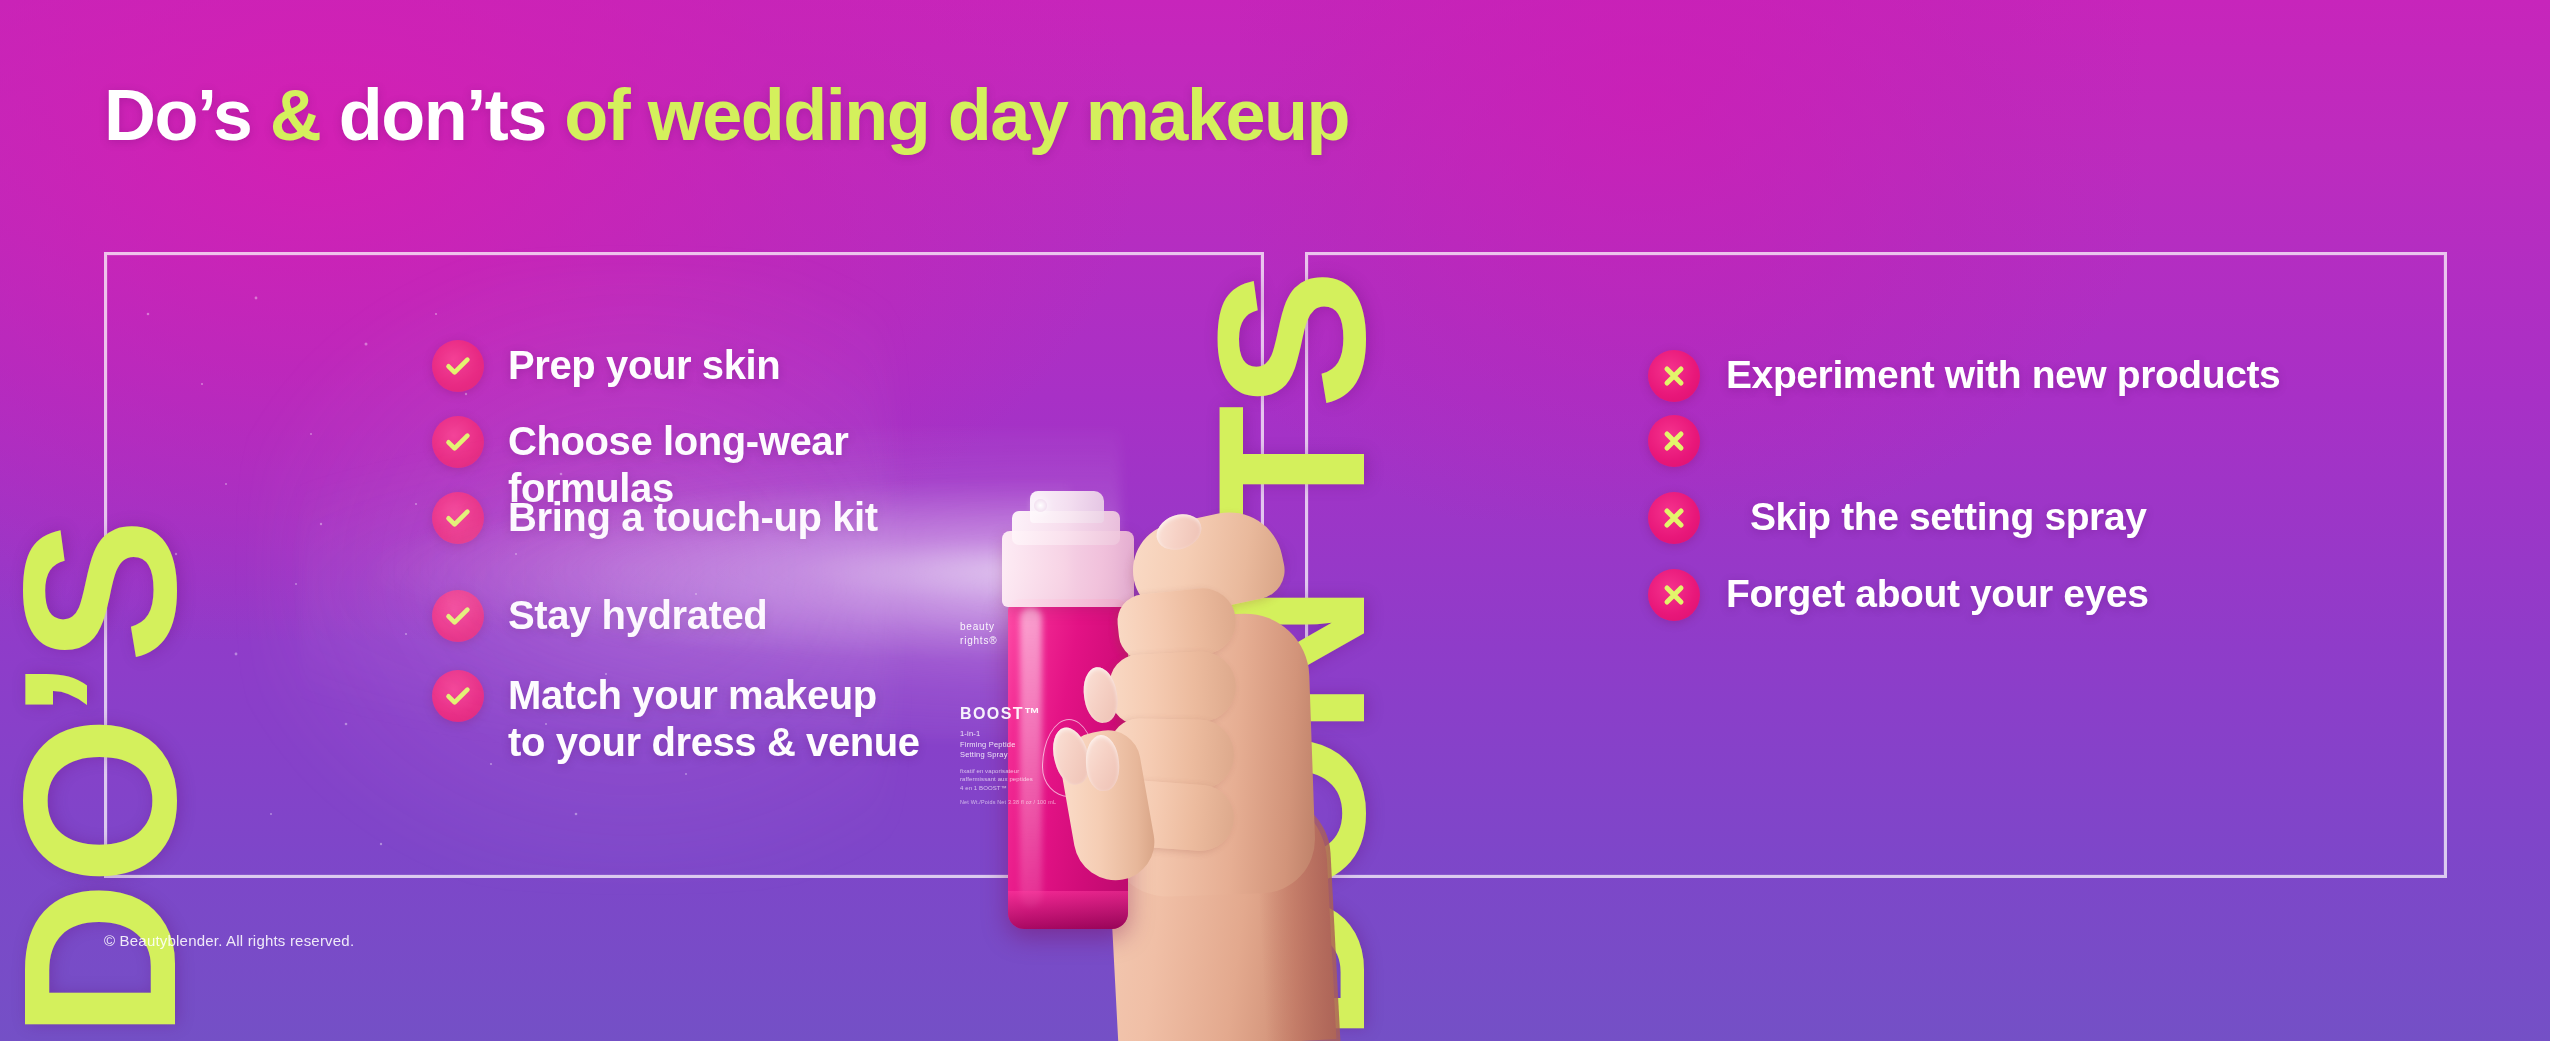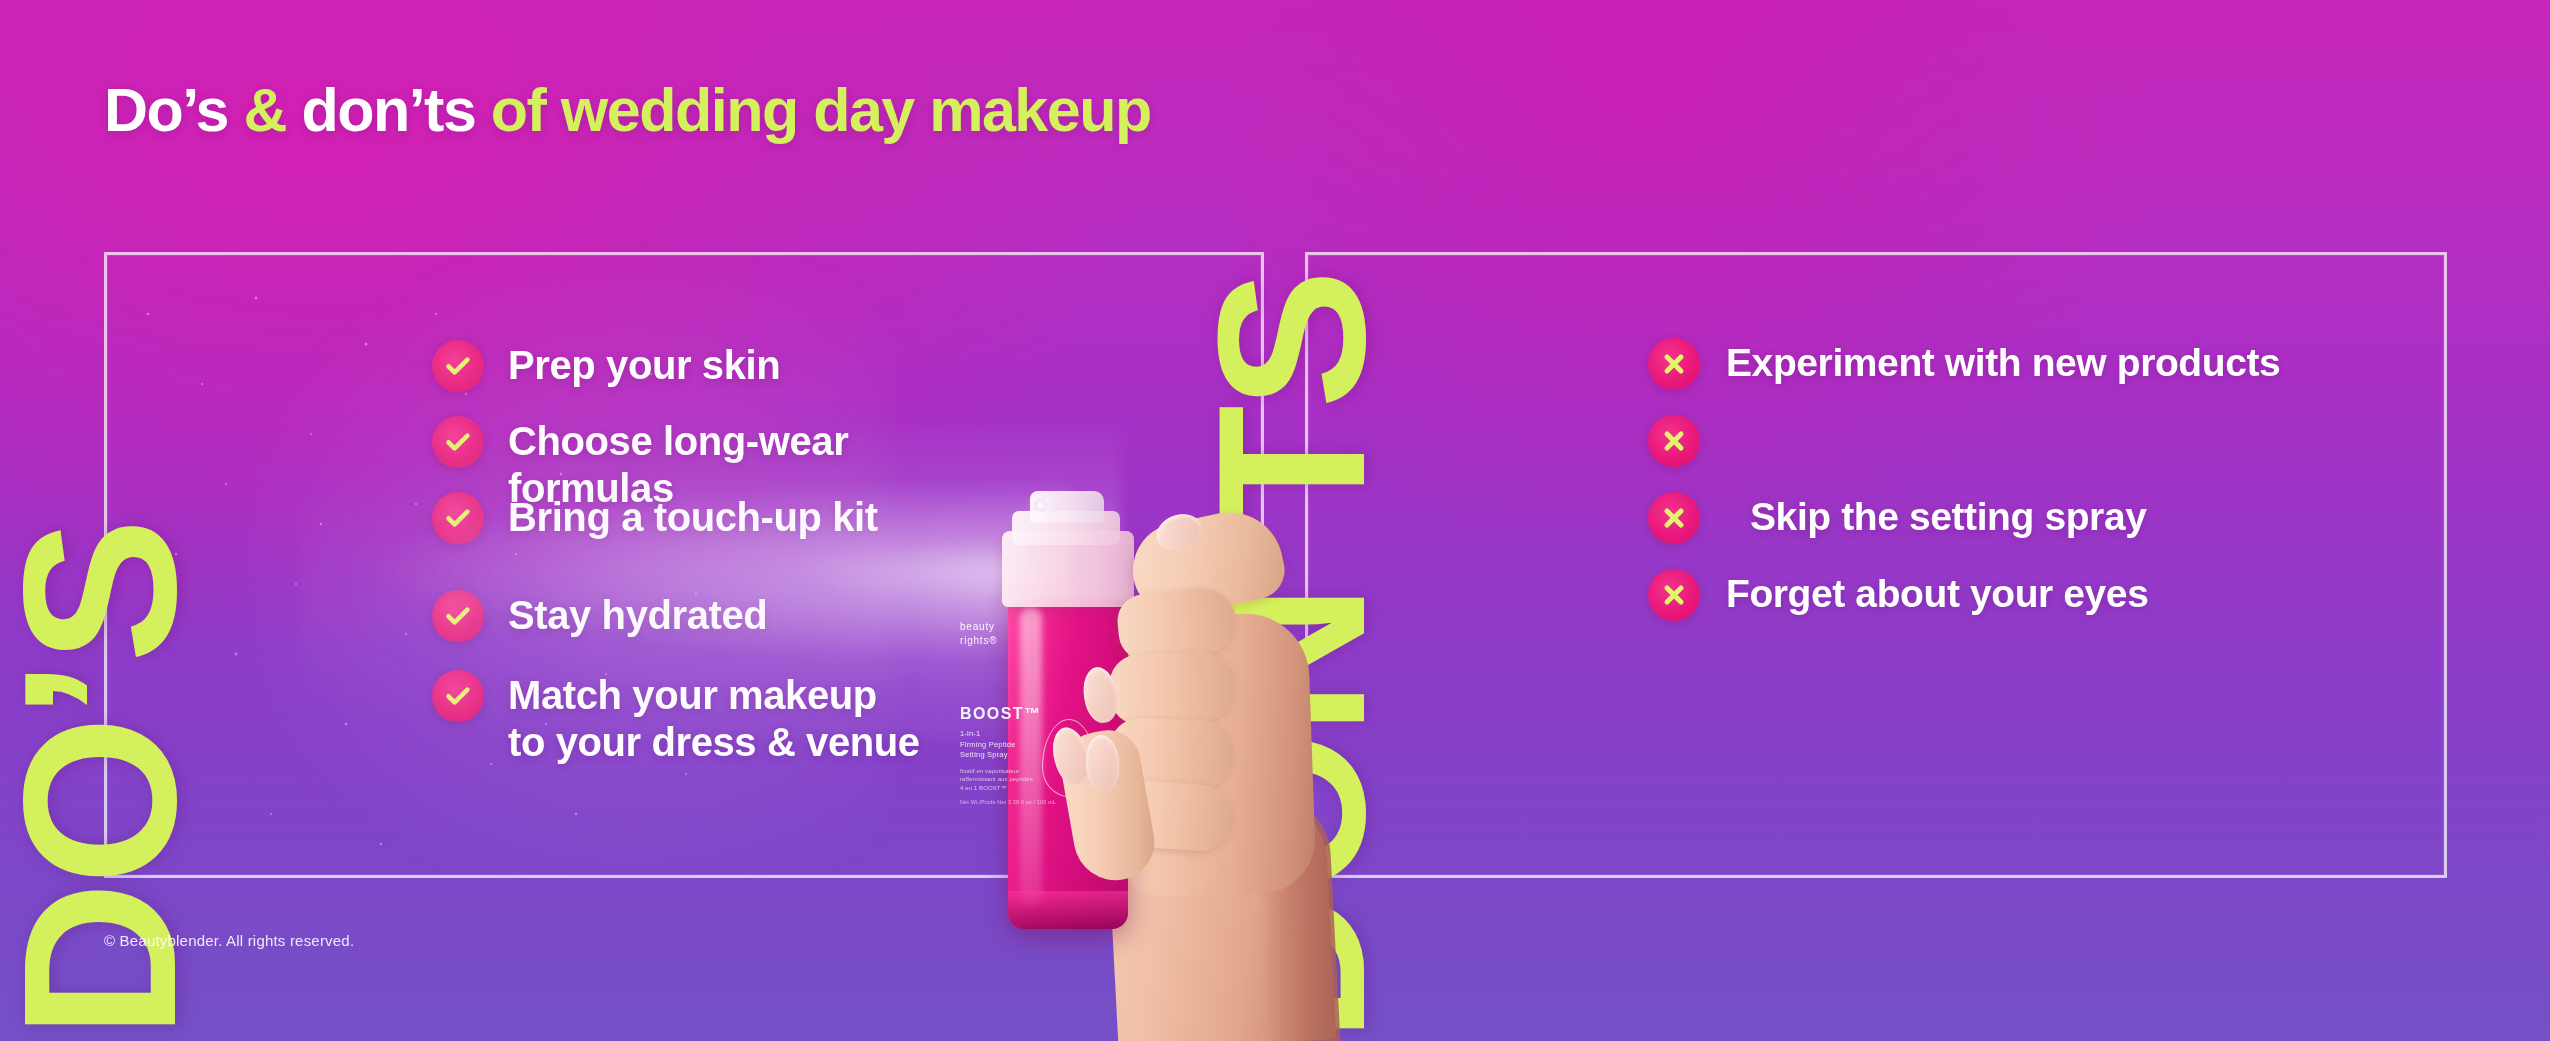--- a/index.html
+++ b/index.html
@@ -41,21 +41,21 @@
         rgba(205,28,180,.65) 0%,
         rgba(190,35,180,.30) 48%,
         rgba(175,45,185,0) 76%);
     pointer-events:none;
   }
 
   
   #headline {
     position:absolute;
     left:104px; top:78px;
-    font-size:61px;
+    font-size:72px;
     font-weight:700;
     letter-spacing:-1.5px;
     white-space:nowrap;
     line-height:1.05;
     text-shadow:0 2px 10px rgba(80,0,90,.22);
   }
   #headline .w  { color:#ffffff; }
   #headline .g  { color:#d4f05c; }
 
   
@@ -436,21 +436,21 @@
     </div>
 
   </div>
 
   <div id="panel-donts" class="panel"></div>
 
   <div id="vword-donts" class="vword">DON’TS</div>
 
   <div id="list-donts" class="list">
 
-    <div class="item" style="top:0px;   left:0;">
+    <div class="item" style="top:12px;   left:0;">
       <span class="marker cross">
         <svg width="30" height="30" viewBox="0 0 30 30" aria-hidden="true">
           <path d="M8 8 L22 22 M22 8 L8 22" fill="none" stroke="#e3f56b" stroke-width="5" stroke-linecap="round"></path>
         </svg>
       </span>
       <span class="item-text">Experiment with new products</span>
     </div>
 
     <div class="item" style="top:77px;  left:0;">
       <span class="marker cross">

